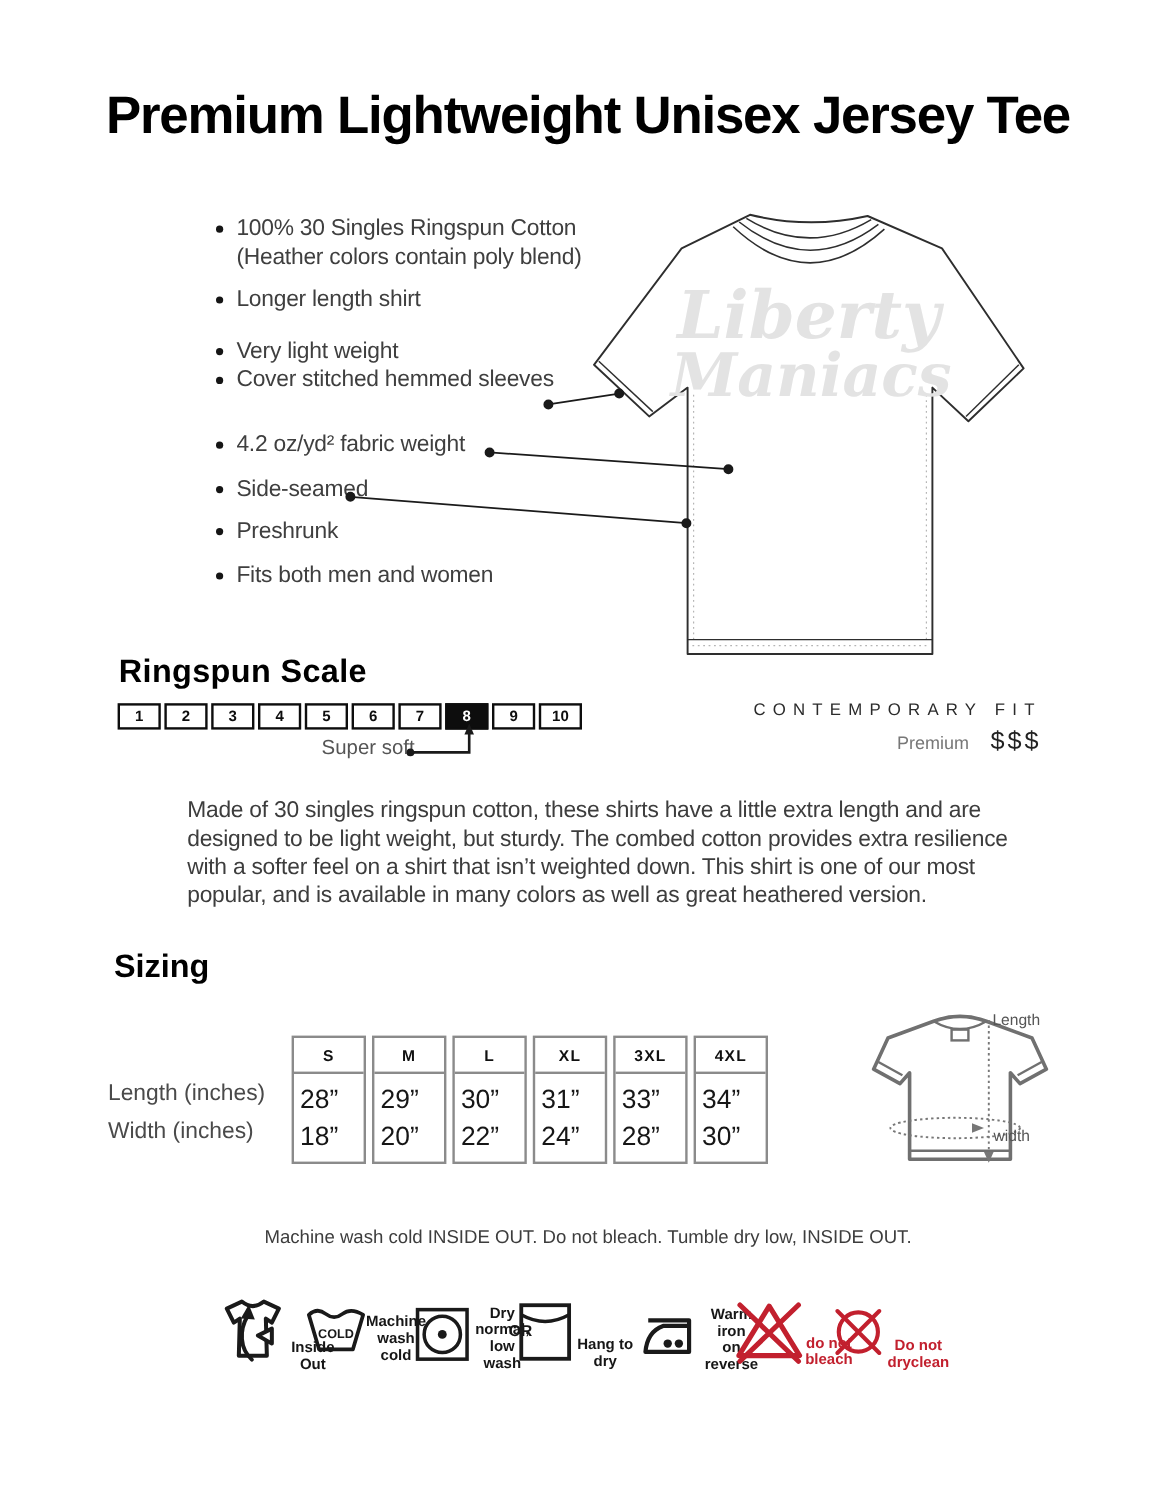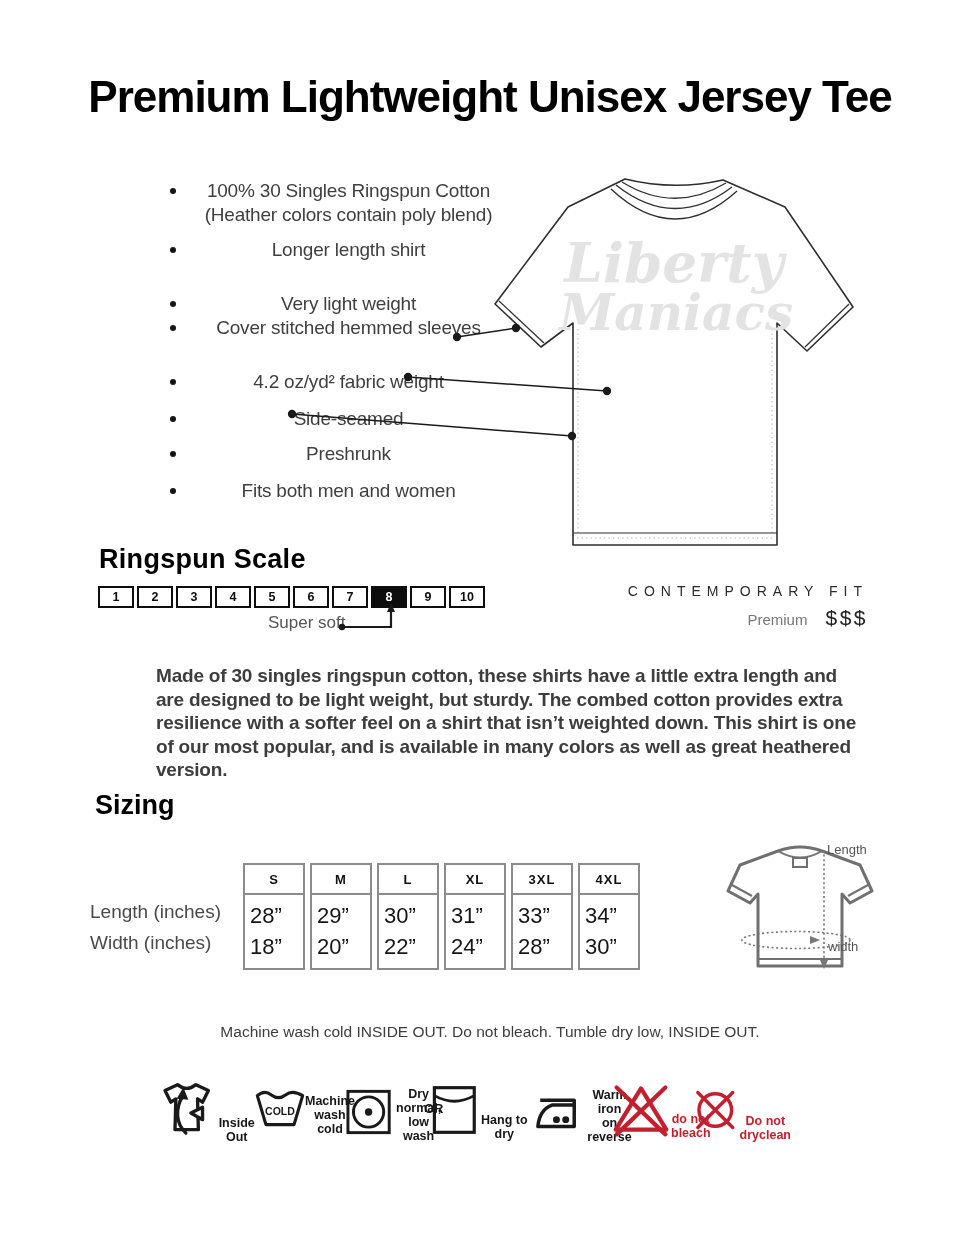--- a/index.html
+++ b/index.html
@@ -3,27 +3,27 @@
 <meta charset="utf-8">
 <style>
   html,body{margin:0;padding:0;background:#fff;}
   .page{position:relative;width:980px;height:1250px;background:#ffffff;overflow:hidden;
         font-family:"Liberation Sans",sans-serif;color:#1a1a1a;}
 
   .title{position:absolute;top:72px;left:0;width:980px;text-align:center;
          font-size:44px;font-weight:800;letter-spacing:-1px;color:#000;}
 
   
-  .features{position:absolute;left:170px;top:179px;width:340px;list-style:none;margin:0;padding:0;text-align:center;}
+  .features{position:absolute;left:180px;top:179px;width:340px;list-style:none;margin:0;padding:0;}
   .features li{position:relative;padding-left:17px;font-size:19px;line-height:24px;
                font-weight:300;color:#3f3f3f;letter-spacing:-0.2px;}
   .features li::before{content:"";position:absolute;left:0;top:9px;width:6px;height:6px;
                border-radius:50%;background:#151515;}
   .features li:nth-child(1){margin-bottom:11px;}
-  .features li:nth-child(2){margin-bottom:30px;}
+  .features li:nth-child(2){margin-bottom:19px;}
   .features li:nth-child(3){}
   .features li:nth-child(4){margin-bottom:30px;}
   .features li:nth-child(5){margin-bottom:13px;}
   .features li:nth-child(6){margin-bottom:11px;}
   .features li:nth-child(7){margin-bottom:13px;}
 
   .tee-layer{position:absolute;left:280px;top:160px;pointer-events:none;}
 
   
   .softness-heading{position:absolute;left:99px;top:544px;font-size:27px;font-weight:800;color:#000;letter-spacing:0.3px;}
@@ -36,21 +36,21 @@
   .scale-arrow{position:absolute;left:334px;top:600px;}
 
   
   .fit{position:absolute;right:112px;top:583px;text-align:right;}
   .fit-label{font-size:14px;letter-spacing:6px;color:#2b2b2b;font-weight:400;white-space:nowrap;}
   .fit-row{margin-top:7px;display:flex;justify-content:flex-end;align-items:baseline;gap:18px;}
   .fit-tier{font-size:15px;color:#777;font-weight:300;}
   .fit-price{font-size:21px;color:#222;letter-spacing:2.5px;}
 
   .description{position:absolute;left:156px;top:664px;width:714px;font-size:19px;line-height:23.6px;
-               font-weight:700;color:#3d3d3d;letter-spacing:-0.2px;}
+               font-weight:400;color:#3d3d3d;letter-spacing:-0.2px;}
 
   
   .sizing-heading{position:absolute;left:95px;top:790px;font-size:27px;font-weight:800;color:#000;}
   .row-label{position:absolute;left:90px;font-size:19px;font-weight:300;color:#4a4a4a;}
   .row-label.length{top:901px;}
   .row-label.width{top:932px;}
   .size-table{position:absolute;left:243px;top:863px;display:flex;}
   .size-col{box-sizing:border-box;width:62px;margin-right:5px;border:2px solid #8b8b8b;background:#fff;}
   .size-col-header{height:28px;border-bottom:2px solid #8b8b8b;display:flex;align-items:center;justify-content:center;
                    font-size:13px;font-weight:700;letter-spacing:1px;color:#111;}
@@ -218,21 +218,21 @@
     </g>
     <polygon points="95,122 103,122 99,131" fill="#777777"></polygon>
     <ellipse cx="71" cy="102" rx="54" ry="8.5" stroke="#777777" stroke-width="1.6" fill="none" stroke-dasharray="2,2.6"></ellipse>
     <polygon points="85,98 95,102 85,106" fill="#777777"></polygon>
     <text x="102" y="16" font-size="13" fill="#555555">Length</text>
     <text x="103" y="113" font-size="13" fill="#555555">width</text>
   </svg>
 
   <div class="care-note">Machine wash cold INSIDE OUT. Do not bleach. Tumble dry low, INSIDE OUT.</div>
 
-  <div class="care-item" style="left:160px;top:1072px;">
+  <div class="care-item" style="left:184px;top:1072px;">
     <svg width="70" height="72" viewBox="0 0 64 66">
       <g stroke="#1a1a1a" stroke-width="4" fill="none" stroke-linejoin="round" stroke-linecap="round">
         <path d="M21,5 Q32,14 43,5 L58,12 L51,26 L45,22 L46,59 L18,59 L19,22 L13,26 L6,12 Z"></path>
         <path d="M31,63 C19,52 18,34 27,19"></path>
         <polygon points="37,39 51,32 51,47" fill="#ffffff"></polygon>
       </g>
       <polygon points="20,22 28,8 34,23" fill="#1a1a1a"></polygon>
     </svg>
     <div class="care-label">
       <span>Inside Out</span>

